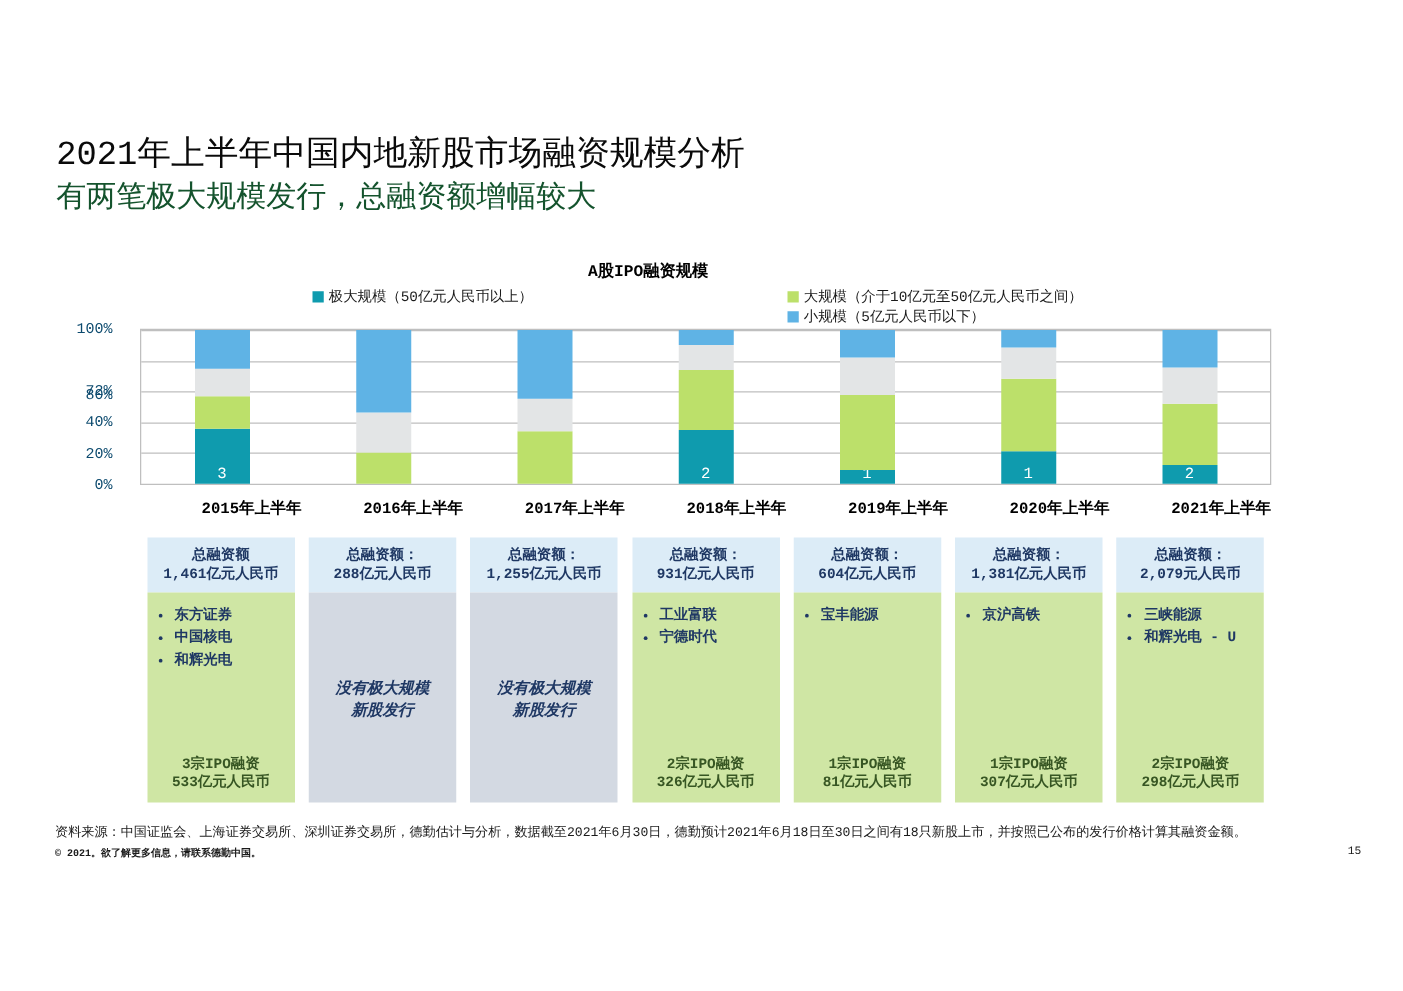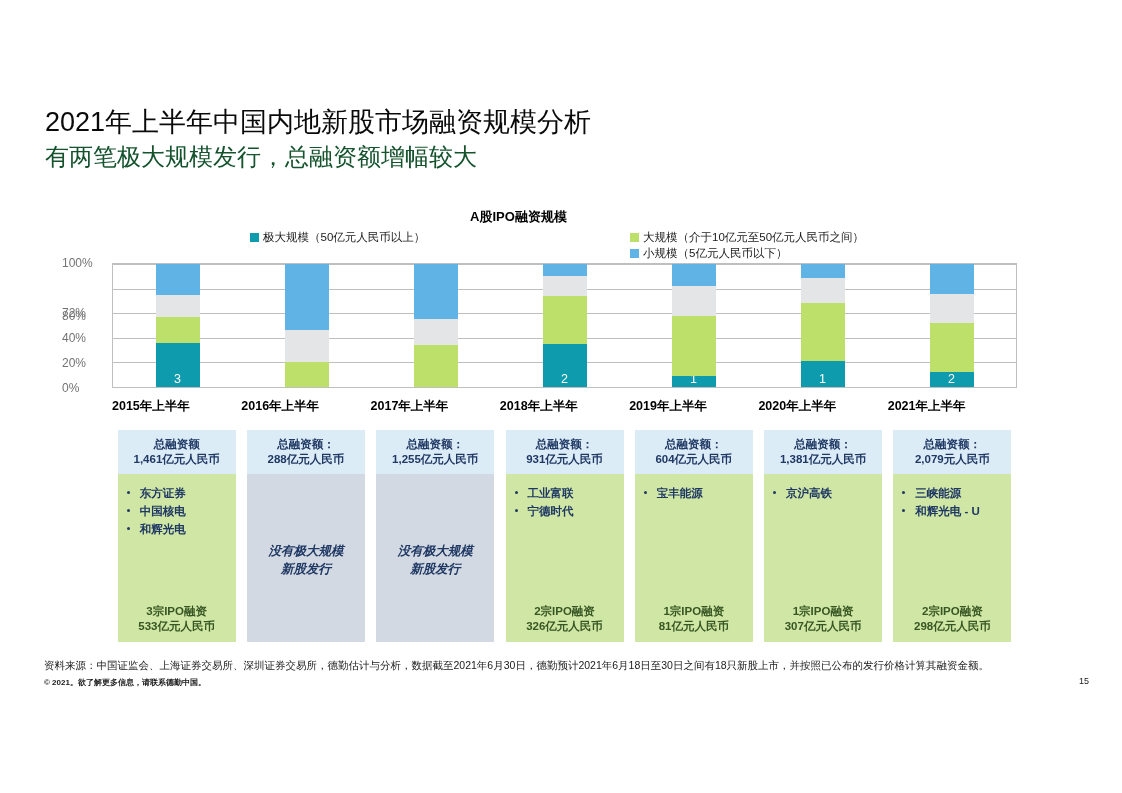--- a/index.html
+++ b/index.html
@@ -1,21 +1,21 @@
 <!DOCTYPE html>
 <html><head>
 <meta charset="utf-8">
 <style>
   html,body{margin:0;padding:0;}
   body{
     width:1122px;height:793px;background:#ffffff;
     font-family:"Liberation Sans","DejaVu Sans",sans-serif;
     color:#000;overflow:hidden;position:relative;
   }
-  .slide{position:absolute;inset:0;}
+  .slide{position:absolute;inset:0;font-family:Liberation Mono, monospace;}
 
   
   .title{
     position:absolute;left:45px;top:104px;
     font-size:27px;font-weight:400;color:#0a0a0a;letter-spacing:0px;
     white-space:nowrap;
   }
   .subtitle{
     position:absolute;left:45px;top:141px;
     font-size:24px;font-weight:400;color:#14532d;
@@ -37,34 +37,34 @@
   .lg-md{left:0px;  top:16px;}
   .lg-sm{left:380px;top:16px;}
 
   
   .plot{
     position:absolute;left:112px;top:263px;width:905px;height:125px;
     border:1px solid #bfbfbf;box-sizing:border-box;background:#fff;
   }
   .gl{position:absolute;left:0;right:0;height:1px;background:#bfbfbf;}
   .yaxis{position:absolute;left:62px;top:255px;width:44px;height:143px;}
-  .yaxis div{position:absolute;right:0;font-size:12px;color:#737373;text-align:left;
+  .yaxis div{position:absolute;right:16px;font-size:12px;color:#0c4a6e;text-align:right;
              width:44px;line-height:14px;}
 
   .col{position:absolute;top:0;bottom:0;}
   .bar{position:absolute;left:50%;transform:translateX(-50%);
        width:44px;box-sizing:border-box;}
   .bar.xl{background:#0f9bae;color:#fff;font-size:12.5px;
           display:flex;align-items:flex-end;justify-content:center;padding-bottom:1px;}
   .bar.lg{background:#bce06a;}
   .bar.md{background:#e3e5e6;}
   .bar.sm{background:#5fb3e5;}
 
   .xaxis{position:absolute;left:112px;top:398px;width:905px;height:22px;}
-  .xaxis div{position:absolute;top:0;width:129.3px;text-align:left;
+  .xaxis div{position:absolute;top:0;width:129.3px;text-align:right;
              font-size:12.5px;font-weight:bold;color:#000;white-space:nowrap;}
 
   
   .cards{position:absolute;left:112px;top:430px;width:905px;height:212px;}
   .card{position:absolute;top:0;width:118px;height:212px;}
   .card-head{
     height:44px;background:#dcecf7;box-sizing:border-box;
     display:flex;flex-direction:column;align-items:center;justify-content:center;
     font-size:11.5px;font-weight:bold;color:#1f3864;line-height:15px;text-align:center;
   }

